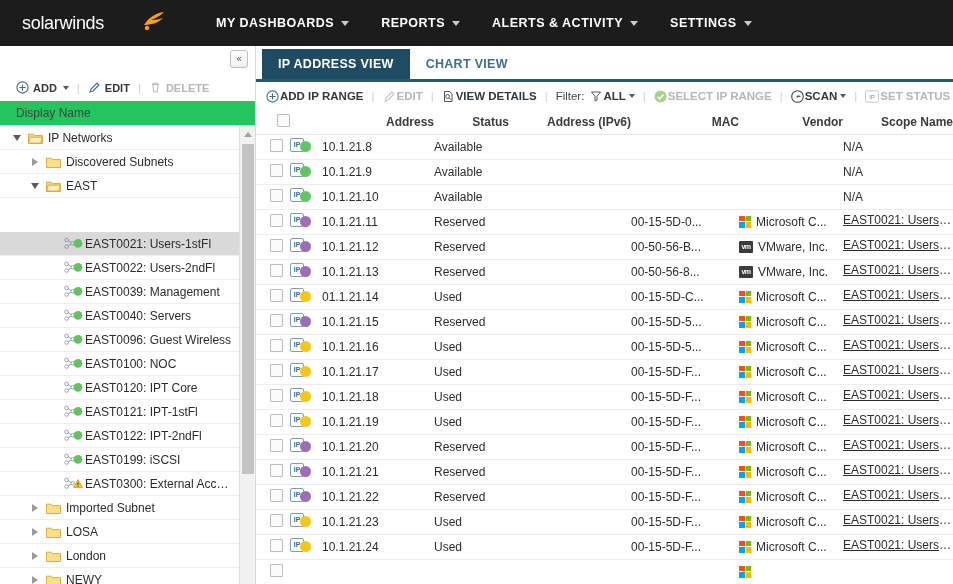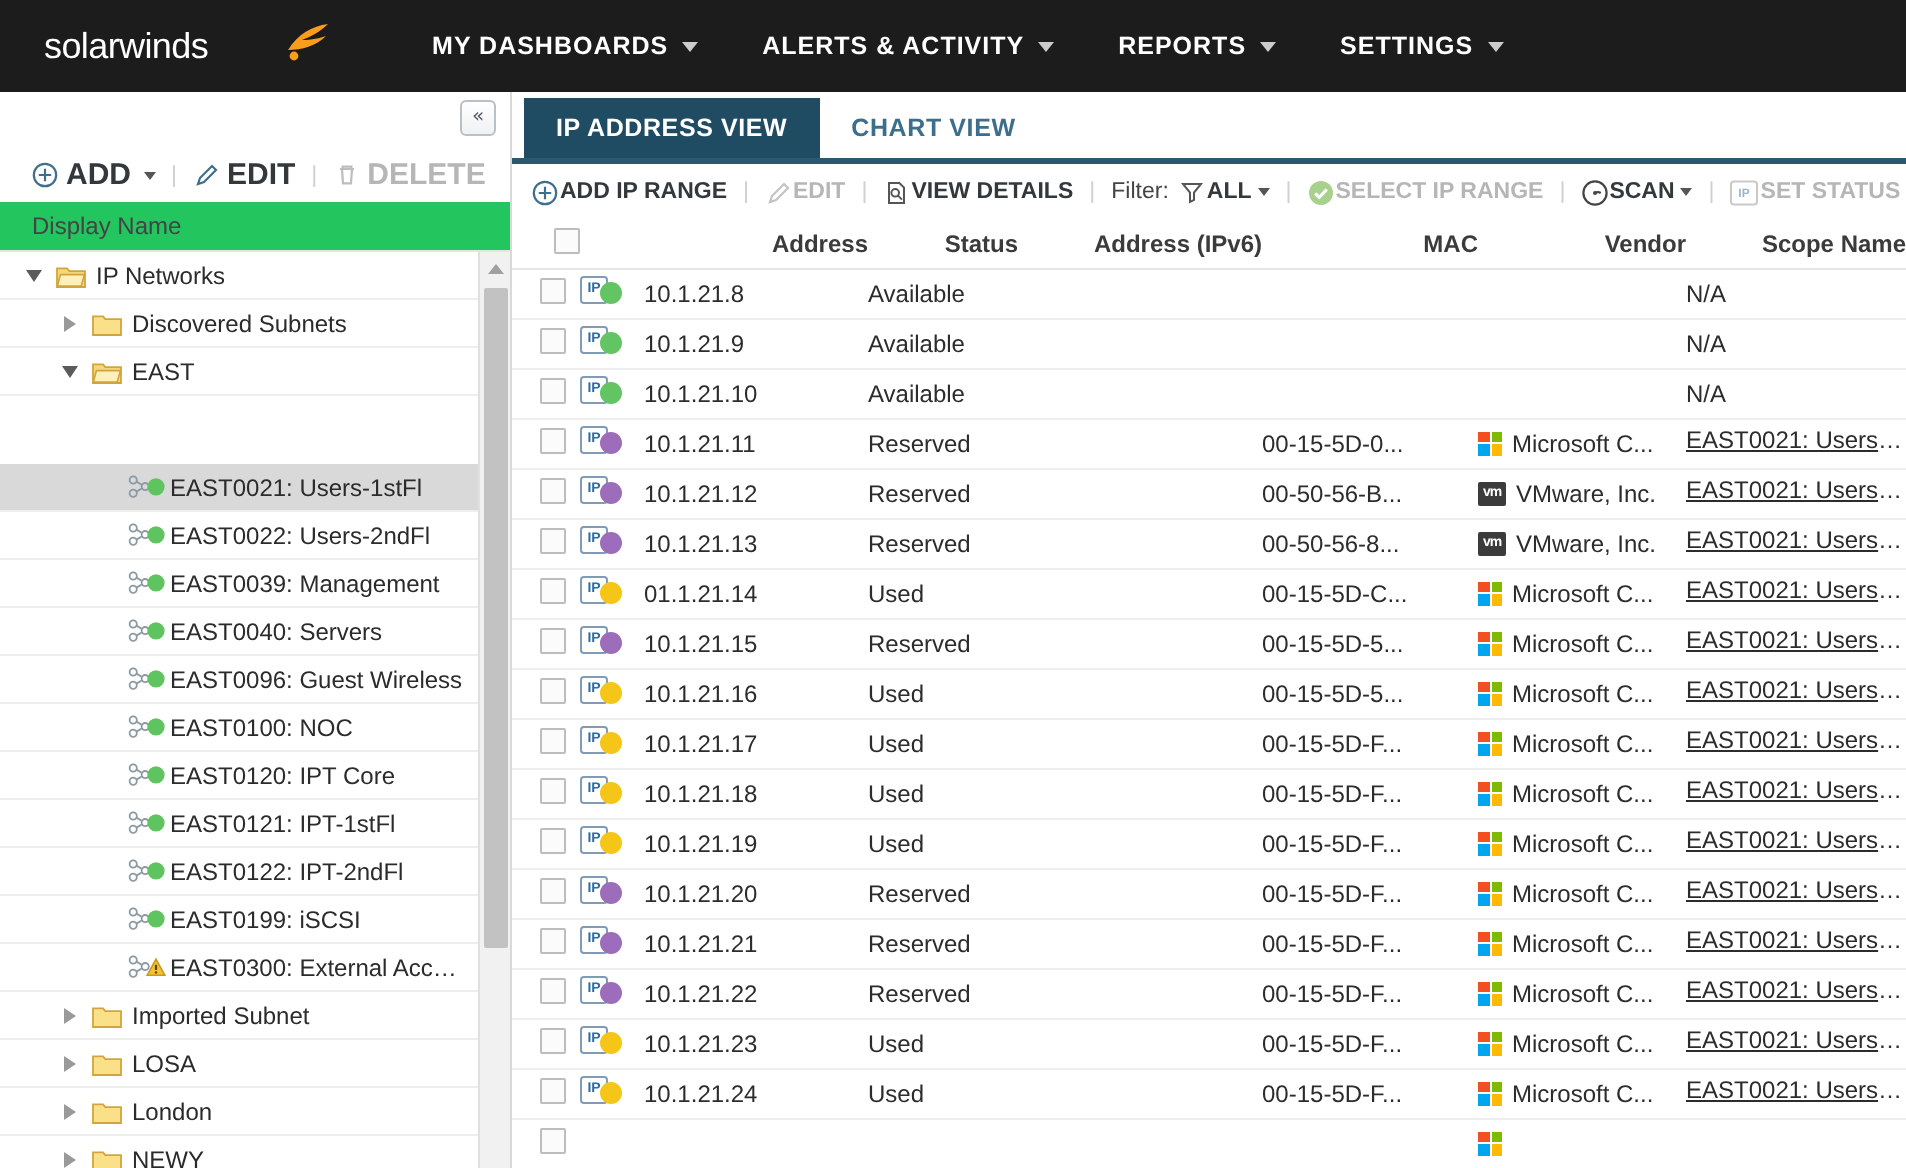--- a/index.html
+++ b/index.html
@@ -109,21 +109,21 @@
     padding-left: 16px;
     font-size: 11.5px;
     color: #33383d;
     gap: 0;
   }
   .tbtn {
     display: flex;
     align-items: center;
     gap: 4px;
     font-weight: bold;
-    font-size: 15px;
+    font-size: 11px;
     color: #33383d;
     cursor: pointer;
     white-space: nowrap;
   }
   .tbtn.disabled { color: #b6b6b6; cursor: default; }
   .tb-sep { color: #cfcfcf; padding: 0 8px; font-weight: normal; }
   .mini-caret {
     width: 0; height: 0;
     border-left: 3px solid transparent;
     border-right: 3px solid transparent;
@@ -413,25 +413,25 @@
         <path d="M2 14 C7 6, 14 2, 22 1 C18 5, 14 7, 9 9 C14 9, 18 8, 21 7 C16 12, 9 14, 2 14 Z" fill="#f99d1c"></path>
         <circle cx="5" cy="17" r="2.2" fill="#f99d1c"></circle>
       </svg>
     </span>
   </div>
   <div class="navitem">
     <span>MY DASHBOARDS</span>
     <span class="caret-down"></span>
   </div>
   <div class="navitem">
-    <span>ALERTS &amp; ACTIVITY</span>
+    <span>REPORTS</span>
     <span class="caret-down"></span>
   </div>
   <div class="navitem">
-    <span>REPORTS</span>
+    <span>ALERTS &amp; ACTIVITY</span>
     <span class="caret-down"></span>
   </div>
   <div class="navitem">
     <span>SETTINGS</span>
     <span class="caret-down"></span>
   </div>
 </div>
 
 <div class="shell">
 

